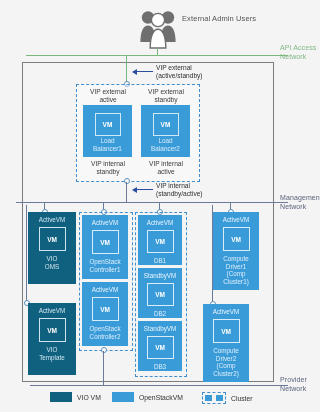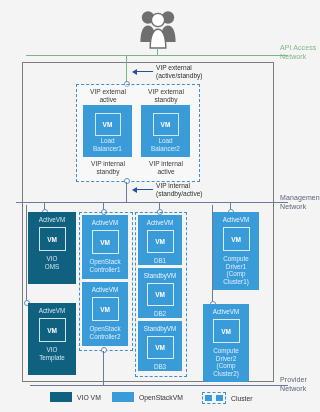--- a/index.html
+++ b/index.html
@@ -144,20 +144,21 @@
         <path d="M2.4 34 C2.4 23 5.6 17.6 10 17.6 C14.4 17.6 17.6 23 17.6 34 Z"></path>
         <circle cx="30" cy="9.5" r="6.2"></circle>
         <path d="M22.4 34 C22.4 23 25.6 17.6 30 17.6 C34.4 17.6 37.6 23 37.6 34 Z"></path>
       </g>
       <g fill="#ffffff" stroke="#6f6f6f" stroke-width="1.4">
         <circle cx="20" cy="12" r="6.6"></circle>
         <path d="M12.2 40 C12.2 27.5 15.6 21.2 20 21.2 C24.4 21.2 27.8 27.5 27.8 40 Z"></path>
       </g>
     </svg>
   </div>
+  <div class="abs admin-label">External Admin Users</div>
   <div class="abs stem-green"></div>
 
   <div class="abs netline api-line"></div>
   <div class="abs netlabel green api-label">API Access Network</div>
 
   <div class="abs outer-box"></div>
 
   <div class="abs vline" style="left:126px;top:55px;height:28px;border-left:1px solid #79b87d;"></div>
   <div class="abs conn-dot" style="left:124px;top:81px;"></div>
 

